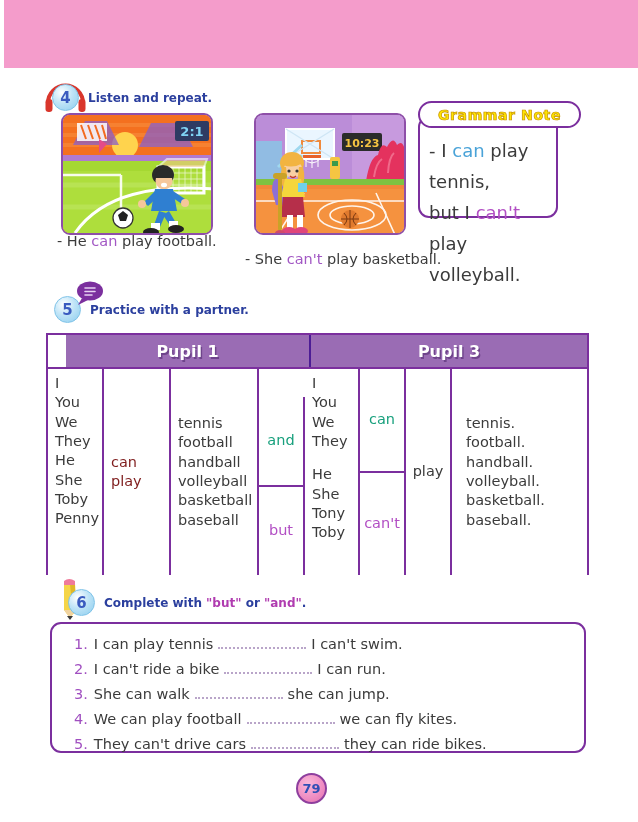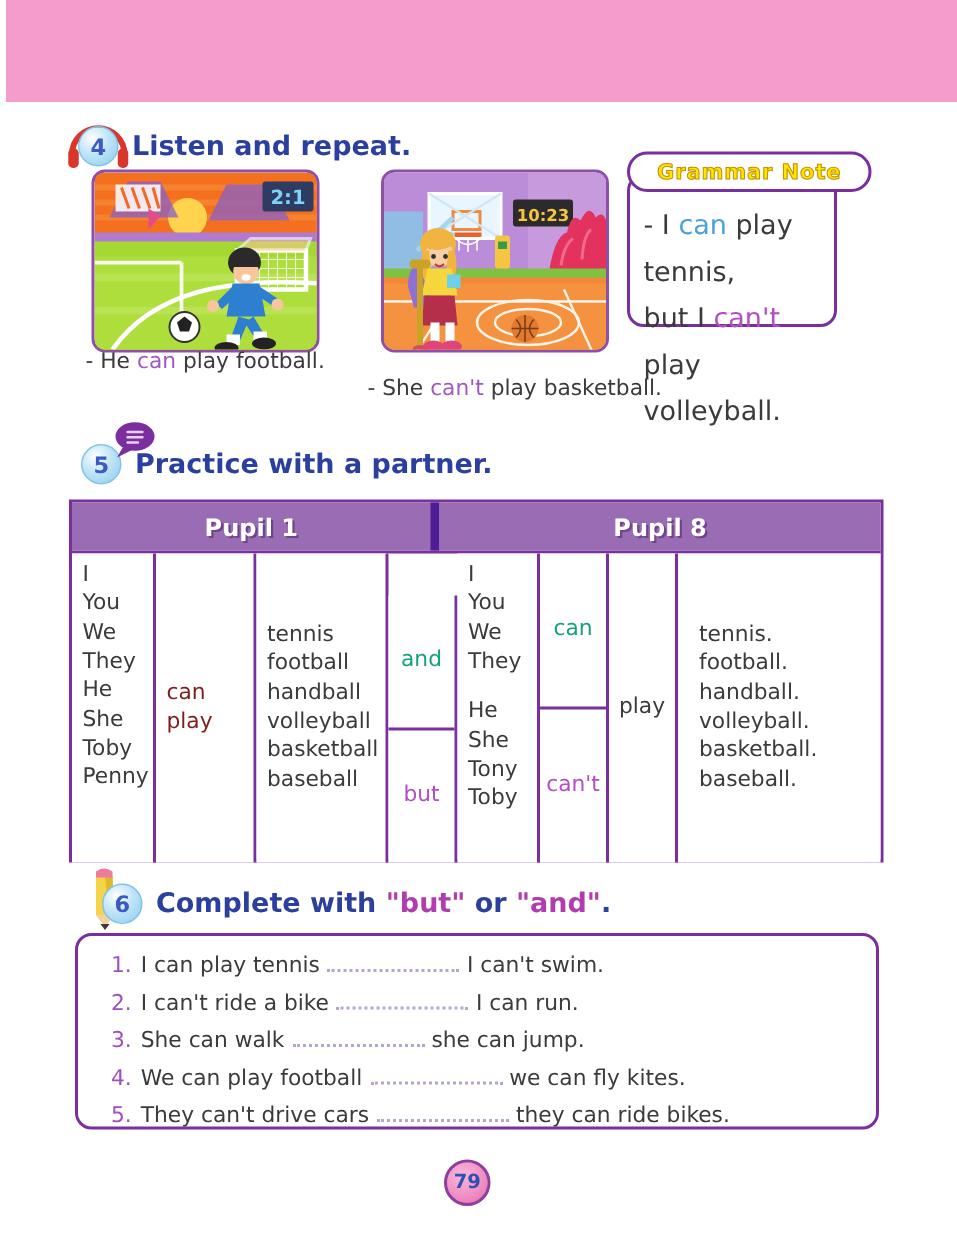--- a/index.html
+++ b/index.html
@@ -29,21 +29,21 @@
     width: 27px; height: 27px; border-radius: 50%;
     background: radial-gradient(circle at 35% 30%, #ffffff 0%, #bfe4f7 45%, #8ccdee 100%);
     border: 1px solid #7fc3e8;
     display: flex; align-items: center; justify-content: center;
     color: #3a5bbf; font-size: 15px; font-weight: bold;
     font-family: "DejaVu Sans", sans-serif;
     position: relative; z-index: 3;
     box-sizing: border-box;
   }
   .ex-title {
-    color: #2b3f9e; font-weight: bold; font-size: 18px;
+    color: #2b3f9e; font-weight: bold; font-size: 12px;
     font-family: "DejaVu Sans", sans-serif;
     margin-left: 9px; white-space: nowrap;
   }
   .ex-title .hl { color: #b03cb0; }
 
   
   .headphones { position:absolute; left:-8px; top:-5px; width:43px; height:34px; z-index:2; }
 
   
   .bubble-ico { position:absolute; left:20px; top:-15px; width:30px; height:25px; z-index:4;}
@@ -93,21 +93,21 @@
     border: 2px solid #7b2f9e; box-sizing: border-box;
   }
   .tbl-head { display: flex; height: 32px; }
   .th {
     background: #9a6cb4; color: #ffffff; font-weight: bold; font-size: 16px;
     display: flex; align-items: center; justify-content: center;
     font-family: "DejaVu Sans", sans-serif;
     text-shadow: 1.5px 1.5px 0 rgba(60,20,90,.45);
     box-sizing: border-box;
   }
-  .th.p1 { width: 245px; border-right: 6px solid #4c1d95; }
+  .th.p1 { width: 245px; border-right: 2px solid #4c1d95; margin-left: 18px; }
   .th.p2 { flex: 1; }
   .tbl-body { display: flex; height: 206px; border-top: 2px solid #7b2f9e; }
   .cell {
     box-sizing: border-box; background: #fff;
     font-size: 14.5px; color: #3b3b3b; font-family: "DejaVu Sans", sans-serif;
     padding: 5px 7px; line-height: 1.335;
   }
   .vb { border-right: 2px solid #7b2f9e; }
   .c-subj1 { width: 56px; }
   .c-verb1 { width: 67px; display:flex; align-items:center; justify-content:center; color:#7f1d1d; }
@@ -300,21 +300,21 @@
       <g stroke="#e7d2f2" stroke-width="1.6" stroke-linecap="round">
         <path d="M11 7 h10 M11 10.5 h10 M11 14 h7"></path>
       </g>
     </svg>
     <div class="ex-title">Practice with a partner.</div>
   </div>
 
   <div class="tbl">
     <div class="tbl-head">
       <div class="th p1">Pupil 1</div>
-      <div class="th p2">Pupil 8</div>
+      <div class="th p2">Pupil 3</div>
     </div>
     <div class="tbl-body">
 
       <div class="cell c-subj1 vb">
         <div>I</div>
         <div>You</div>
         <div>We</div>
         <div>They</div>
         <div>He</div>
         <div>She</div>

